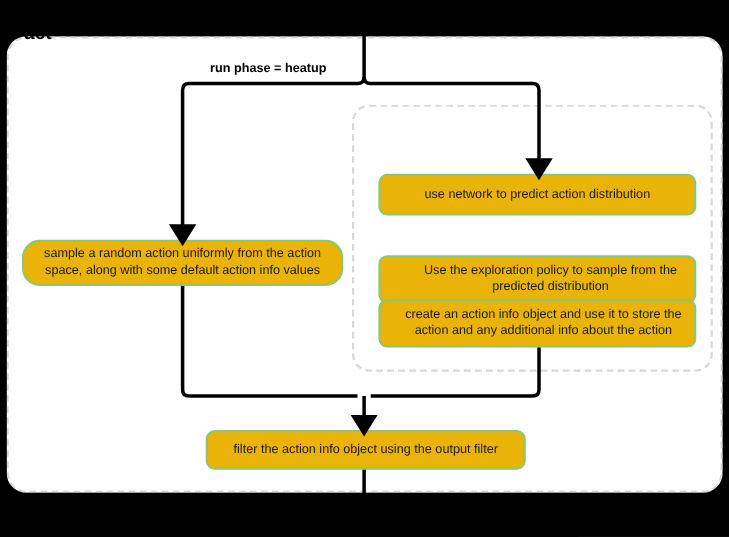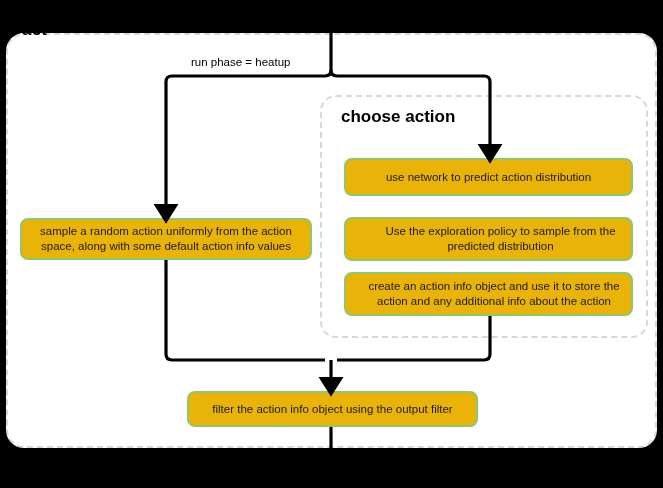--- a/index.html
+++ b/index.html
@@ -80,31 +80,31 @@
     display: flex;
     align-items: center;
     justify-content: center;
     text-align: center;
     font-size: 11.5px;
     line-height: 15px;
     color: #1b1b1b;
     padding: 2px 8px;
   }
 
-  .gbox-sample   { left: 20px;  top: 218px; width: 292px; height: 42px; }
+  .gbox-sample   { left: 20px;  top: 218px; width: 292px; height: 42px; border-radius: 16px; }
   .gbox-predict  { left: 344px; top: 158px; width: 289px; height: 38px; }
-  .gbox-explore  { left: 344px; top: 217px; width: 289px; height: 44px; padding-left: 32px; }
+  .gbox-explore  { left: 344px; top: 232px; width: 289px; height: 44px; padding-left: 32px; }
   .gbox-create   { left: 344px; top: 272px; width: 289px; height: 44px; padding-left: 19px; }
   .gbox-filter   { left: 187px; top: 391px; width: 291px; height: 36px; }
 
   
   .edge-label {
     position: absolute;
     font-size: 11.5px;
-    font-weight: normal;
+    font-weight: bold;
     color: #000000;
     white-space: nowrap;
   }
   .label-heatup   { left: 191px; top: 56px; }
   .label-training { left: 355px; top: 56px; }
 
   
   #flow {
     position: absolute;
     left: 0; top: 0;
@@ -117,21 +117,20 @@
 <body>
 
 <div id="stage">
 
   <div class="act-container"></div>
 
   <div class="act-title">act</div>
 
   <div class="choose-container"></div>
 
-  <div class="choose-title">choose action</div>
 
   <div class="edge-label label-heatup">run phase = heatup</div>
 
 
   <div class="gbox gbox-sample">sample a random action uniformly from the action space, along with some default action info values</div>
 
   <div class="gbox gbox-predict">use network to predict action distribution</div>
 
   <div class="gbox gbox-explore">Use the exploration policy to sample from the predicted distribution</div>
 

